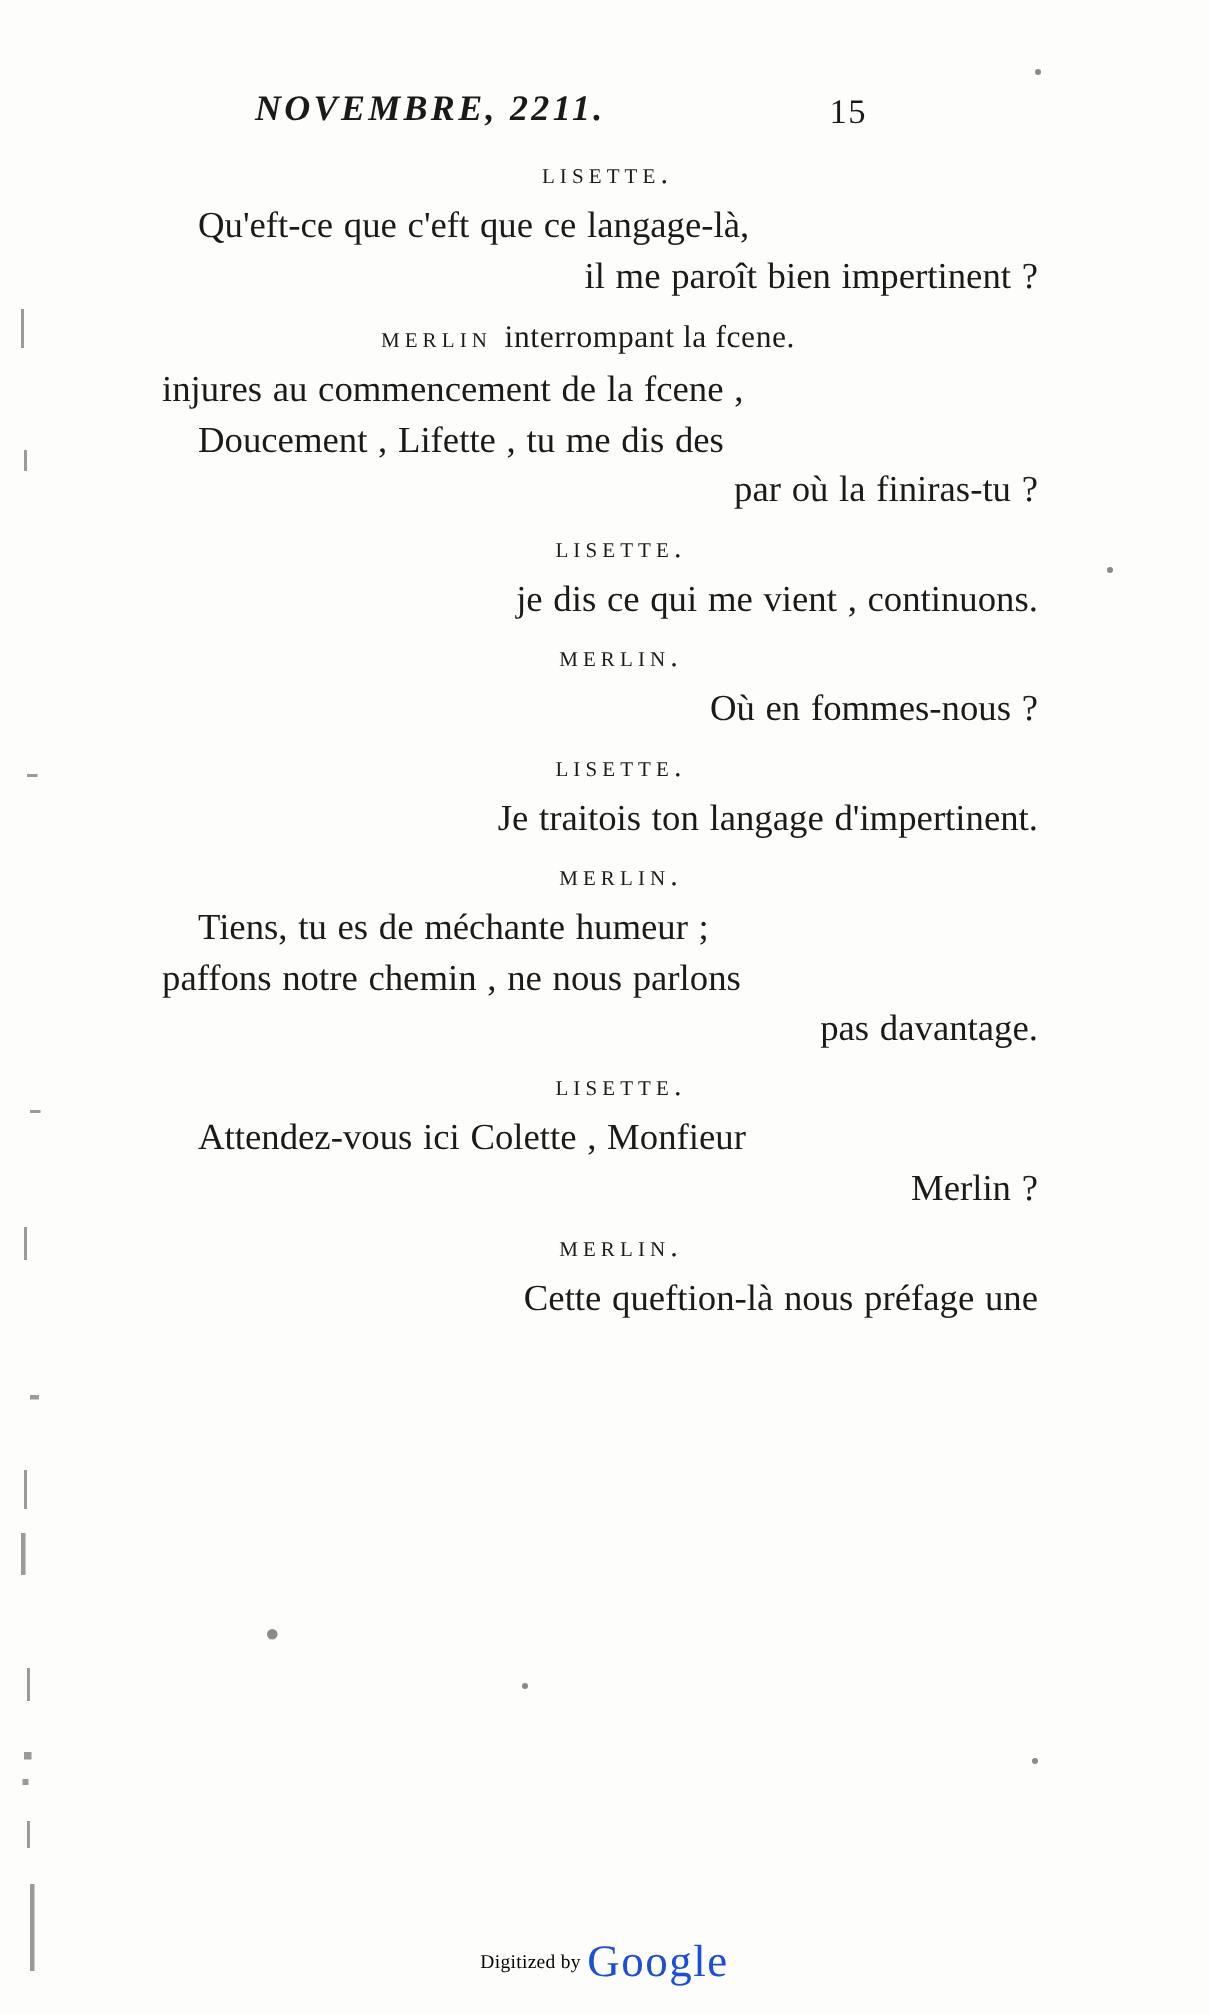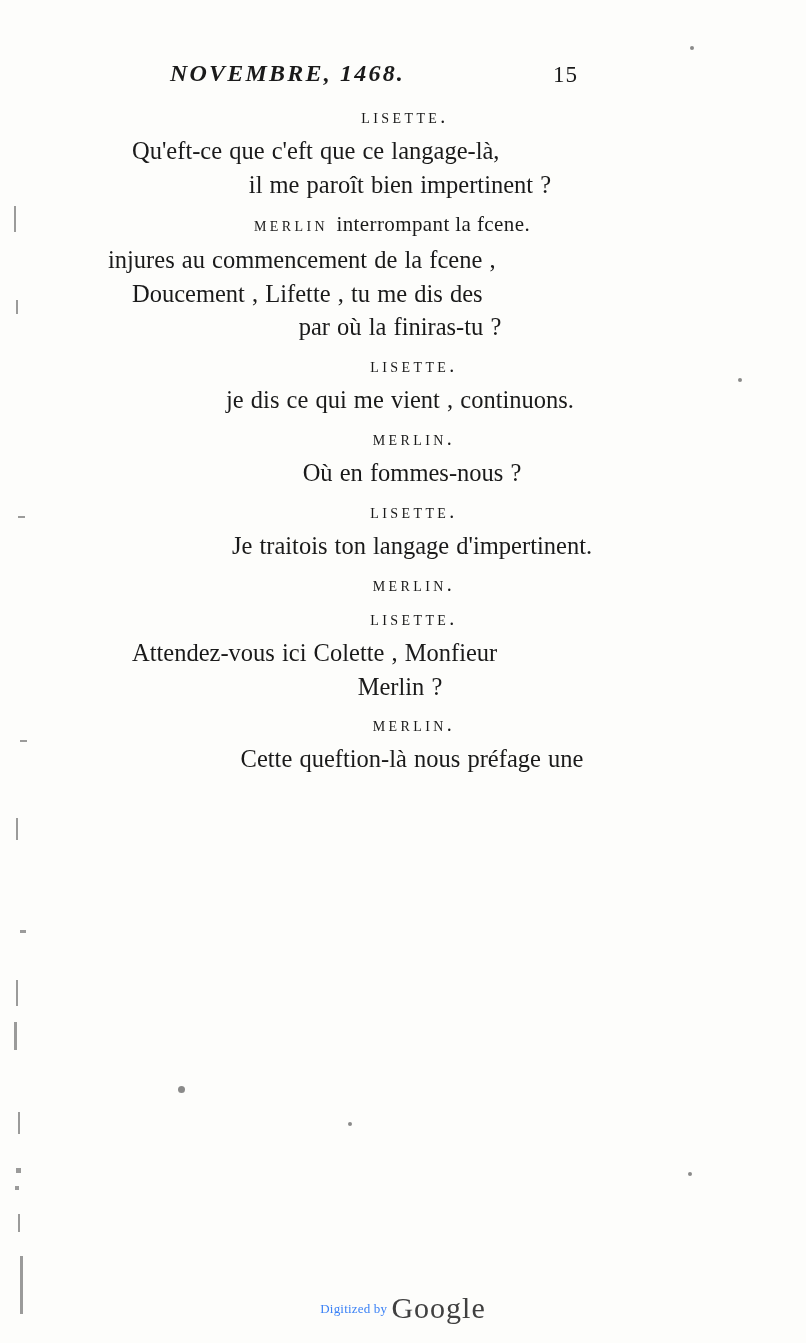--- a/index.html
+++ b/index.html
@@ -79,21 +79,21 @@
   .line {
     font-size: 24.5px;
     line-height: 1.30;
     margin: 0 0 2px 16px;
     text-align: justify;
     text-justify: inter-word;
     word-spacing: 1px;
   }
   .line.indent { text-indent: 24px; }
   .para { margin-bottom: 6px; }
-  .para .line:last-child { text-align: center; }
+  .para .line:last-child { text-align: right; }
 
   
   .speck {
     position: absolute;
     background: #2b2b2b;
     border-radius: 50%;
     opacity: .55;
   }
   .edge-mark {
     position: absolute;
@@ -110,26 +110,26 @@
     text-align: center;
     color: #c9c9c9;
     font-size: 15px;
     letter-spacing: .4px;
     user-select: none;
   }
   .watermark .wm-g {
     font-size: 30px;
     vertical-align: -5px;
     letter-spacing: 1px;
-    color: #404040;
+    color: #1d4ed8;
   }
   .watermark .wm-small {
     font-size: 13px;
     letter-spacing: .2px;
-    color: #3b82f6;
+    color: #000000;
   }
 </style>
 </head>
 <body>
 
 <div class="page">
 
   <div class="edge-mark" style="left:14px;top:206px;width:2px;height:26px;"></div>
   <div class="edge-mark" style="left:16px;top:300px;width:2px;height:14px;"></div>
   <div class="edge-mark" style="left:18px;top:516px;width:7px;height:2px;"></div>
@@ -146,21 +146,21 @@
 
   <div class="speck" style="left:178px;top:1086px;width:7px;height:7px;"></div>
   <div class="speck" style="left:348px;top:1122px;width:4px;height:4px;"></div>
   <div class="speck" style="left:688px;top:1172px;width:4px;height:4px;"></div>
   <div class="speck" style="left:690px;top:46px;width:4px;height:4px;"></div>
   <div class="speck" style="left:738px;top:378px;width:4px;height:4px;"></div>
 
   <div class="page-inner">
 
     <div class="running-head">
-      <span class="rh-title">NOVEMBRE, 1468.</span>
+      <span class="rh-title">NOVEMBRE, 2211.</span>
       <span class="rh-folio">15</span>
     </div>
 
     <div>
       <div class="speaker offset-b">
         <span>Lisette.</span>
       </div>
       <div class="para">
         <div class="line indent">Qu'eft-ce que c'eft que ce langage-là,</div>
         <div class="line">il me paroît bien impertinent ?</div>
@@ -202,20 +202,25 @@
         <span>Lisette.</span>
       </div>
       <div class="para">
         <div class="line indent">Je traitois ton langage d'impertinent.</div>
       </div>
     </div>
 
     <div>
       <div class="speaker offset-c">
         <span>Merlin.</span>
+      </div>
+      <div class="para">
+        <div class="line indent">Tiens, tu es de méchante humeur ;</div>
+        <div class="line">paffons notre chemin , ne nous parlons</div>
+        <div class="line">pas davantage.</div>
       </div>
     </div>
 
     <div>
       <div class="speaker offset-c">
         <span>Lisette.</span>
       </div>
       <div class="para">
         <div class="line indent">Attendez-vous ici Colette , Monfieur</div>
         <div class="line">Merlin ?</div>

